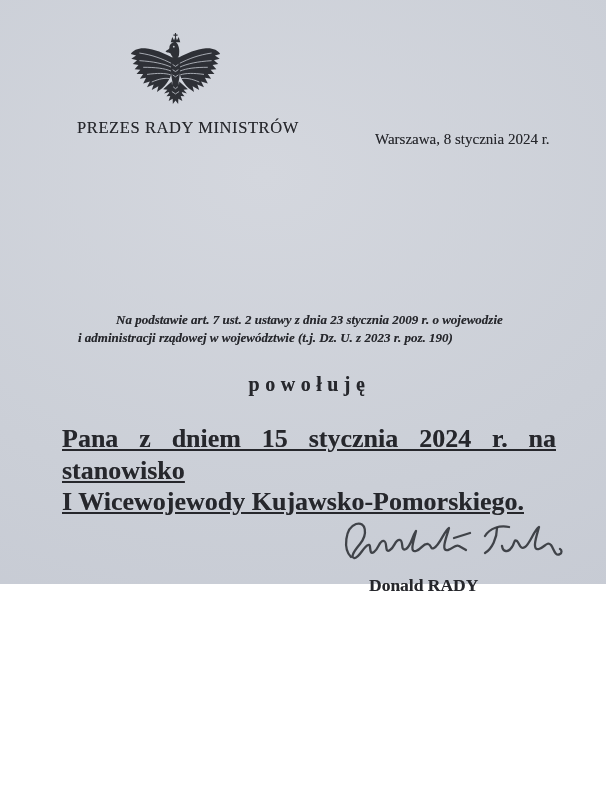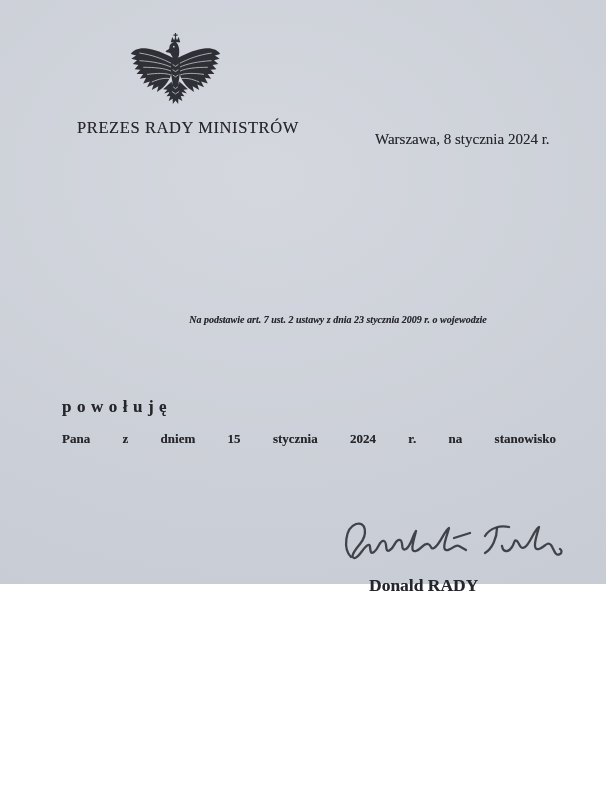--- a/index.html
+++ b/index.html
@@ -50,45 +50,44 @@
     font-size: 18px;
     line-height: 31px;
   }
   .legal {
     position: absolute;
     left: 78px;
     top: 311px;
     width: 482px;
     font-weight: bold;
     font-style: italic;
-    font-size: 10px;
+    font-size: 13px;
     line-height: 17.5px;
-    text-align: center;
   }
   .legal .l1 { padding-left: 38px; white-space: nowrap; }
   .legal .l2 { white-space: nowrap; }
   .verb {
     position: absolute;
     left: 62px;
     top: 373px;
     width: 495px;
-    text-align: left;
+    text-align: center;
     font-weight: bold;
-    font-size: 17px;
+    font-size: 20px;
     letter-spacing: 5.5px;
-    margin-top: 24px;
   }
   .decision {
     position: absolute;
     left: 62px;
     top: 423px;
     width: 494px;
     font-weight: bold;
-    font-size: 13px;
+    font-size: 26px;
     line-height: 31.5px;
+    text-decoration: underline;
   }
   .decision .d1 { text-align: justify; text-align-last: justify; }
   .signature-svg {
     position: absolute;
     left: 338px;
     top: 513px;
     width: 232px;
     height: 62px;
   }
   .signer {
@@ -137,26 +136,28 @@
     <path class="eagle-light" d="M47.5,57.5 L50,59.5 L52.5,57.5 M46.2,62.5 L50,65 L53.8,62.5"></path>
   </svg>
 
   <div class="office">PREZES RADY MINISTRÓW</div>
 
   <div class="dateline">Warszawa, 8 stycznia 2024 r.</div>
 
 
   <div class="legal">
     <div class="l1">Na podstawie art. 7 ust. 2 ustawy z dnia 23 stycznia 2009 r. o wojewodzie</div>
+    <div class="l2">i administracji rządowej w województwie (t.j. Dz. U. z 2023 r. poz. 190)</div>
   </div>
 
   <div class="verb">powołuję</div>
 
   <div class="decision">
     <div class="d1">Pana z dniem 15 stycznia 2024 r. na stanowisko</div>
+    <div class="d2">I Wicewojewody Kujawsko-Pomorskiego.</div>
   </div>
 
   <svg class="signature-svg" viewBox="0 0 230 62" aria-hidden="true">
     <path class="sig-stroke" d="M12,44 C4,36 6,15 17,11 C27,8 29,21 21,31 C16,37 11,44 15,45 C20,46 24,34 29,32 C33,30 29,43 35,39 C40,36 40,27 45,28 C49,29 45,41 51,37 C56,34 56,26 61,27 C65,28 61,39 67,36 C72,33 73,24 77,18 C75,27 70,40 77,38 C83,36 84,30 89,31 C93,32 91,37 95,35 C101,32 105,18 110,15 C108,23 101,39 109,37 C114,36 116,31 120,33 L127,37"></path>
     <path class="sig-stroke" d="M115,25 L131,20"></path>
     <path class="sig-stroke" d="M146,23 C151,15 161,12 170,14"></path>
     <path class="sig-stroke" d="M158,15 C158,25 153,36 146,40"></path>
     <path class="sig-stroke" d="M163,33 C164,39 169,40 173,34 C176,29 175,26 178,28 C181,31 181,37 186,34 C191,31 195,17 200,14 C198,22 192,38 200,36 C206,34 208,28 212,32 C215,36 216,44 221,41 C223,40 223,37 221,36"></path>
   </svg>
 

